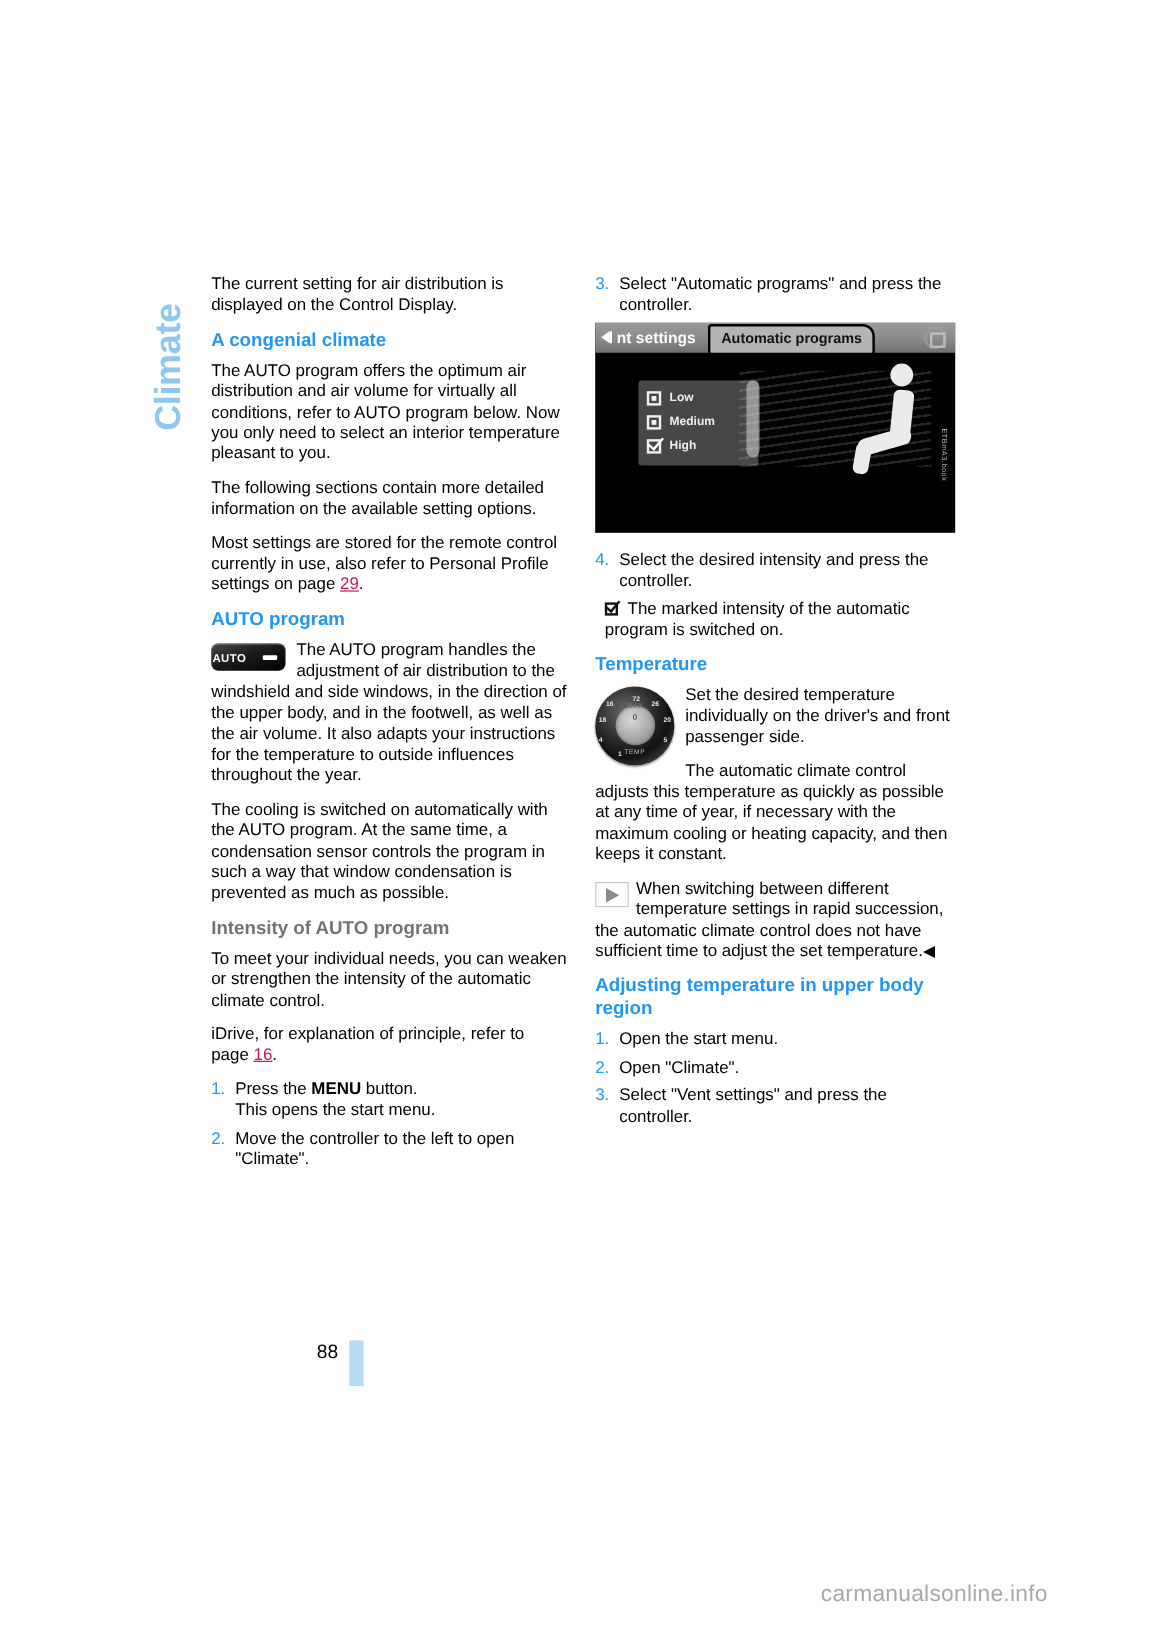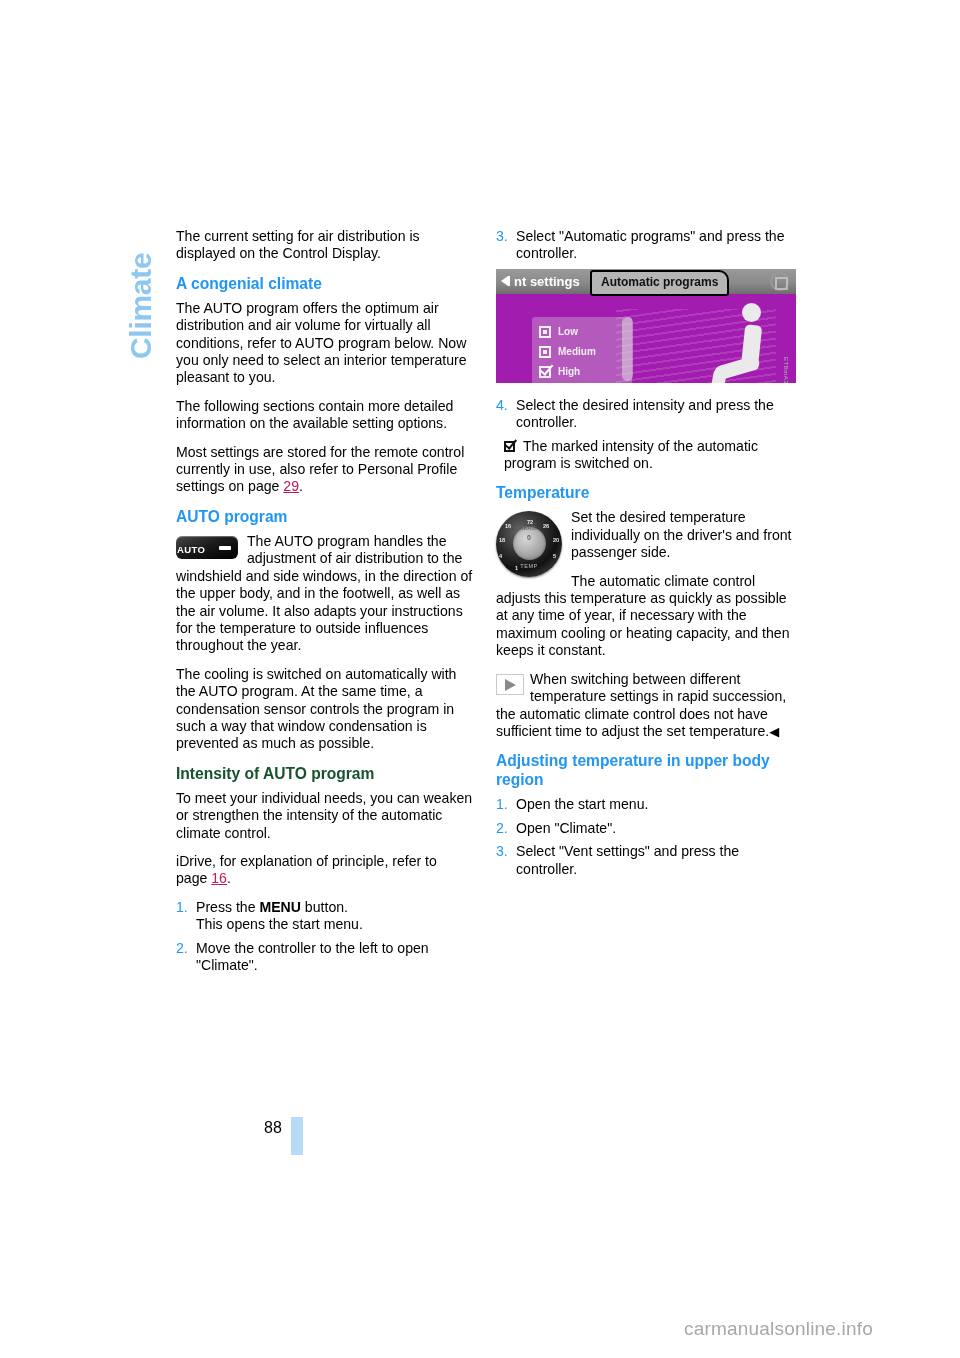--- a/index.html
+++ b/index.html
@@ -58,21 +58,21 @@
 
   p { margin: 0 0 11px 0; }
 
   h2 {
     font-size: 15.6px;
     font-weight: bold;
     color: #2196f3;
     margin: 8px 0 7px 0;
     line-height: 19px;
   }
-  h2.blue-light { color: #14532d; }
+  h2.blue-light { color: #737373; }
 
   .lnk { color: #be185d; text-decoration: underline; }
 
   
   .step {
     display: flex;
     margin-bottom: 6px;
     line-height: 17.4px;
   }
   .step .num {
@@ -200,23 +200,23 @@
     border-left: 11px solid #8a8a8a;
     border-top: 6.5px solid transparent;
     border-bottom: 6.5px solid transparent;
   }
   .endmark { font-size: 13px; letter-spacing: 0; }
 
   
   .idrive {
     position: relative;
     width: 300px;
-    height: 114px;
+    height: 175px;
     margin: 4px 0 14px 0;
-    background: #a21caf;
+    background: #000000;
     overflow: hidden;
   }
   .idrive .topbar {
     position: absolute;
     left: 0; top: 0; right: 0;
     height: 25px;
     background: linear-gradient(180deg,#9a9a9a 0%,#8a8a8a 55%,#6e6e6e 100%);
   }
   .idrive .backarrow {
     position: absolute;

